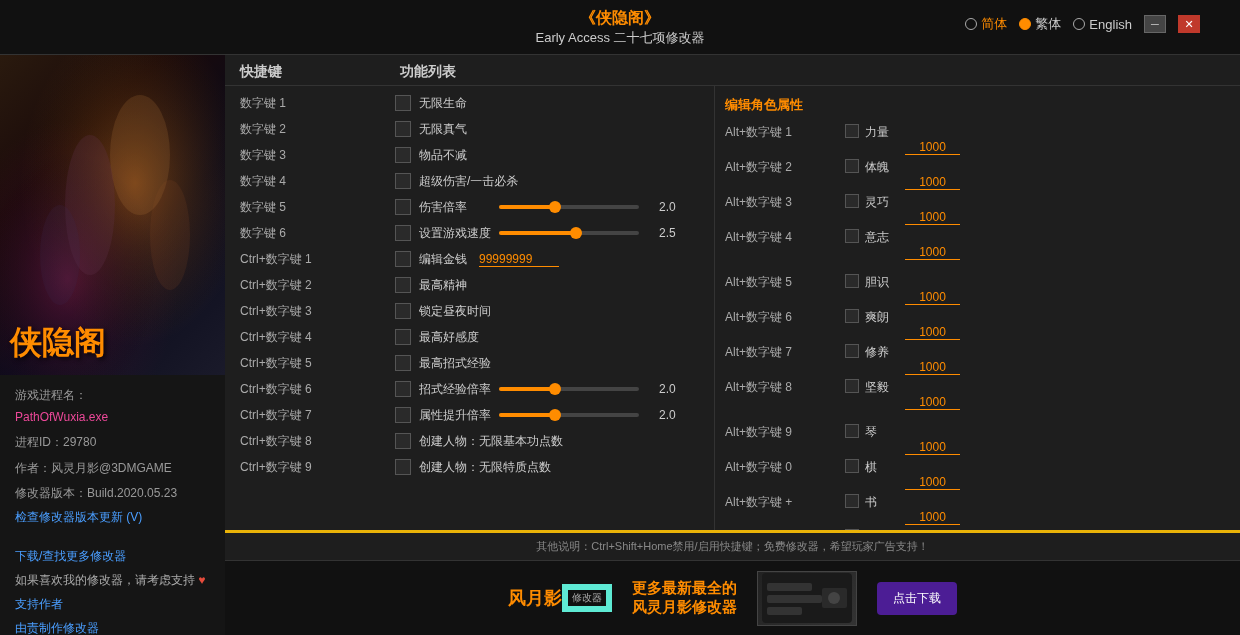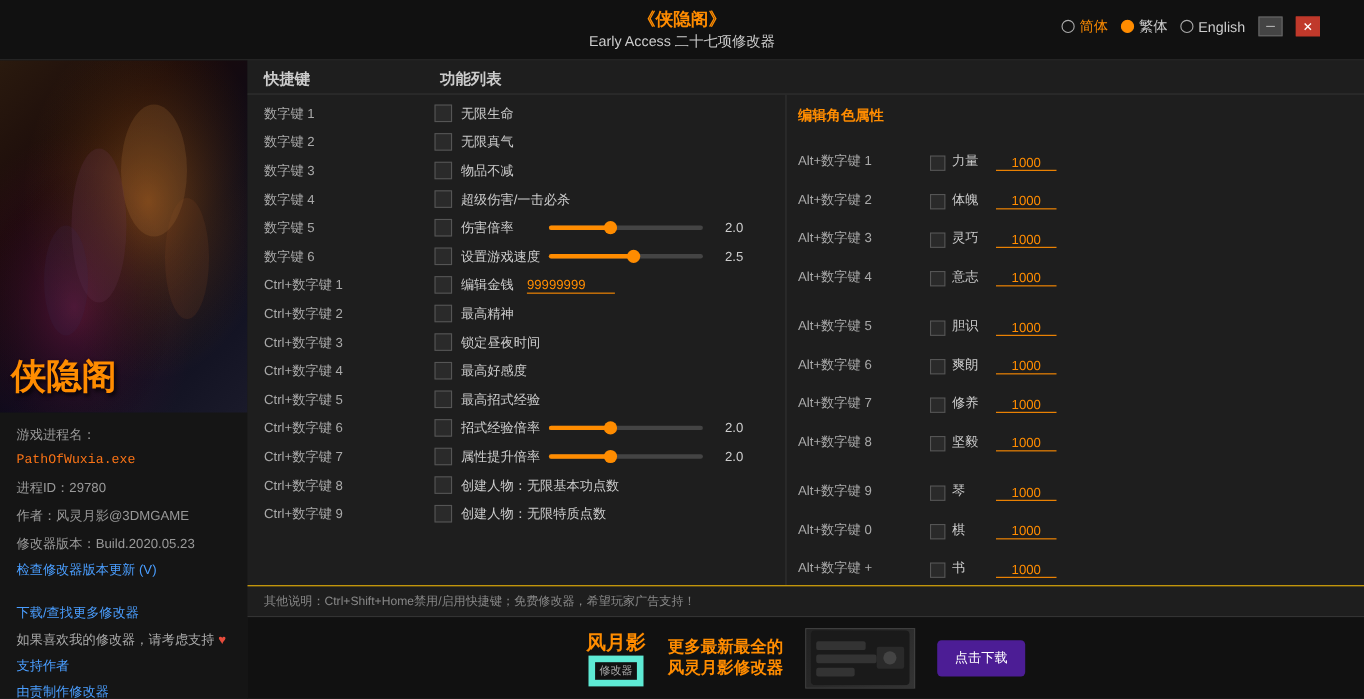--- a/index.html
+++ b/index.html
@@ -256,21 +256,21 @@
       overflow-y: auto;
     }
     .attr-title {
       color: #ff8c00;
       font-size: 13px;
       font-weight: bold;
       padding: 6px 0 8px 0;
     }
     .attr-row {
       display: flex;
-      align-items: flex-end;
+      align-items: flex-start;
       padding: 2px 0;
       min-height: 24px;
     }
     .attr-key {
       width: 120px;
       color: #aaa;
       font-size: 12px;
       flex-shrink: 0;
     }
     .attr-checkbox {
@@ -296,25 +296,25 @@
       outline: none;
       text-align: center;
       margin-top: 16px;
     }
     .attr-spacer {
       height: 10px;
     }
 
     
     .bottom-bar {
-      border-top: 1px solid #eab308;
+      border-top: 3px solid #eab308;
       padding: 6px 15px;
       font-size: 11px;
       color: #888;
-      text-align: left;
+      text-align: center;
     }
 
     
     .ad-banner {
       height: 75px;
       background: #111;
       border-top: 1px solid #333;
       display: flex;
       align-items: center;
       justify-content: center;
@@ -391,21 +391,21 @@
       <ellipse cx="90" cy="150" rx="25" ry="70" fill="rgba(100,50,80,0.25)"></ellipse>
       <ellipse cx="60" cy="200" rx="20" ry="50" fill="rgba(60,40,80,0.2)"></ellipse>
       <ellipse cx="170" cy="180" rx="20" ry="55" fill="rgba(150,80,40,0.15)"></ellipse>
     </svg>
     <div class="game-title-overlay">侠隐阁</div>
   </div>
 
   <div class="sidebar-info">
     <div>
       <span>游戏进程名：</span><br>
-      <span style="color:#f97316;font-family:Liberation Mono, monospace;">PathOfWuxia.exe</span>
+      <span style="color:#ec4899;">PathOfWuxia.exe</span>
     </div>
     <div style="margin-top:4px;">
       <span>进程ID：</span><span>29780</span>
     </div>
     <div style="margin-top:4px;">
       <span>作者：</span><span>风灵月影@3DMGAME</span>
     </div>
     <div style="margin-top:4px;">
       <span>修改器版本：</span><span>Build.2020.05.23</span>
     </div>
@@ -636,21 +636,21 @@
       </div>
     </div>
 
   </div>
 
   <div class="bottom-bar">
     <span>其他说明：Ctrl+Shift+Home禁用/启用快捷键；免费修改器，希望玩家广告支持！</span>
   </div>
 
   <div class="ad-banner">
-    <div style="display:flex;flex-direction:column;align-items:center;gap:0;">
+    <div style="display:flex;align-items:center;gap:0;">
       <span style="color:#ff8c00;font-size:18px;font-weight:bold;">风月影</span>
       <span style="color:#aaa;font-size:10px;border:6px solid #5eead4;padding:1px 4px;">修改器</span>
     </div>
     <div style="text-align:center;">
       <div style="color:#ff8c00;font-size:15px;font-weight:bold;">更多最新最全的</div>
       <div style="color:#ff8c00;font-size:15px;font-weight:bold;">风灵月影修改器</div>
     </div>
     <div class="ad-graphic">
       <svg width="90" height="50" viewBox="0 0 90 50">
         <rect x="0" y="0" width="90" height="50" fill="#1a1a1a" rx="4"></rect>

